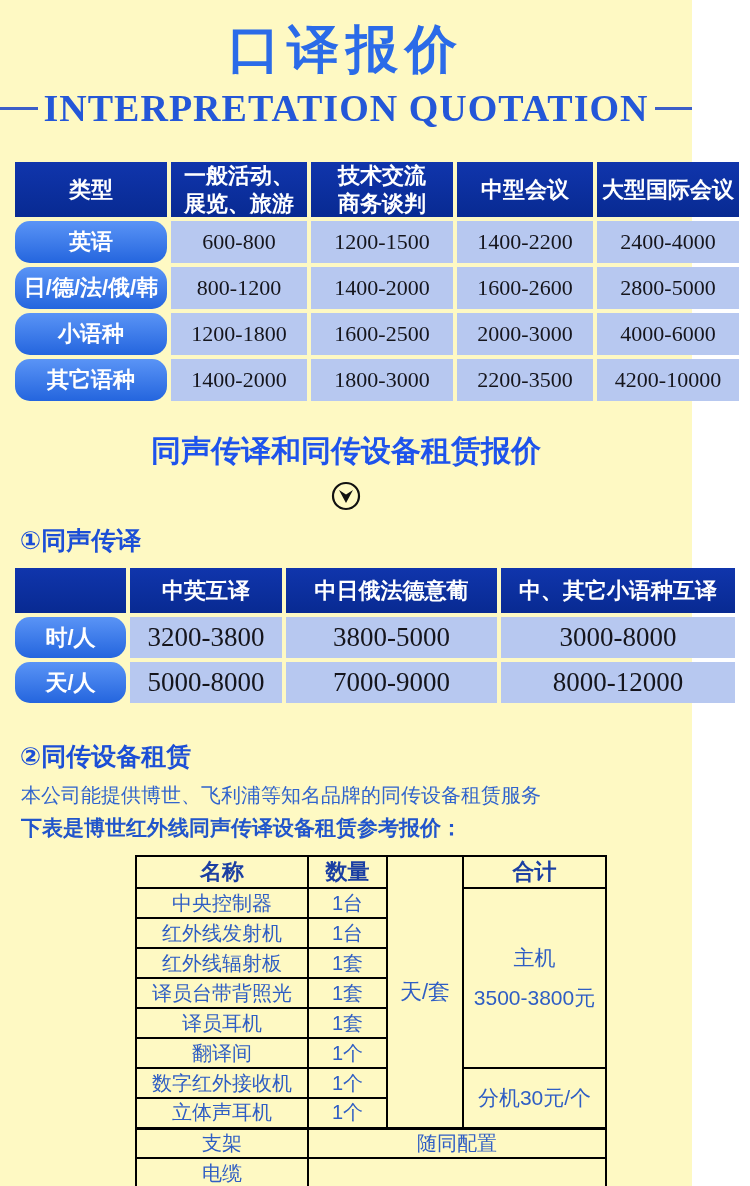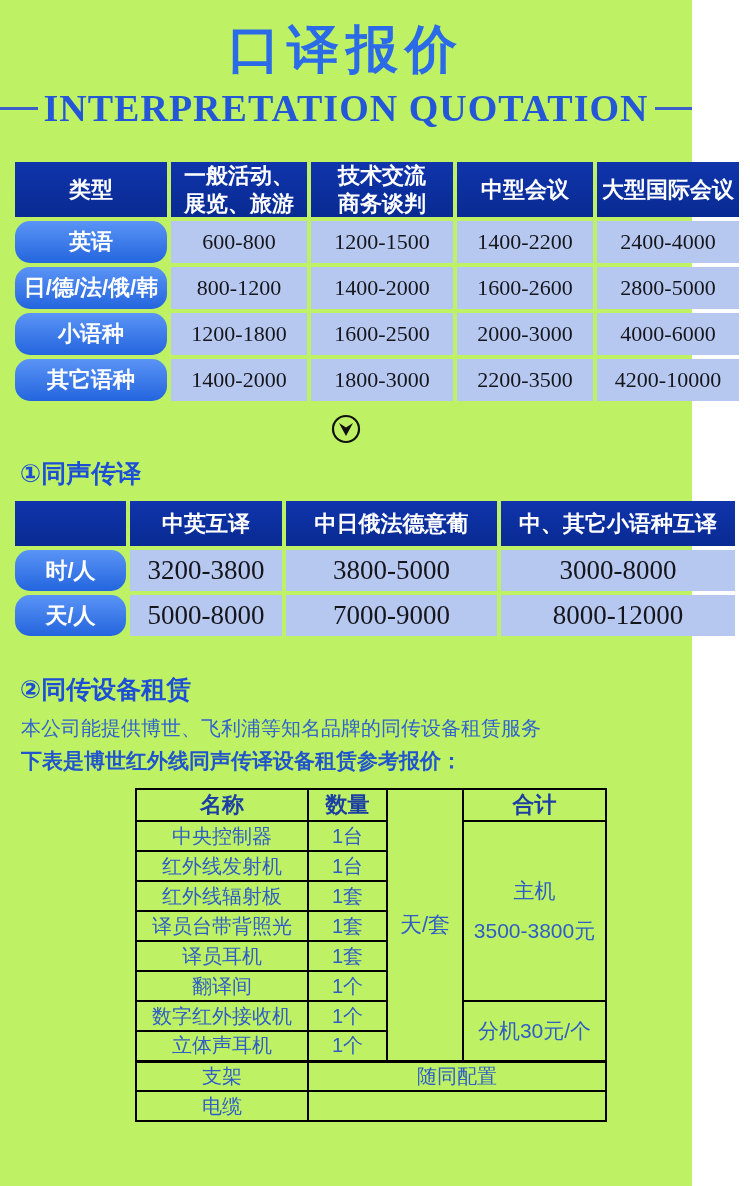--- a/index.html
+++ b/index.html
@@ -1,21 +1,21 @@
 <!DOCTYPE html>
 <html><head>
 <meta charset="utf-8">
 <style>
   * { margin:0; padding:0; box-sizing:border-box; }
   html,body { background:#ffffff; }
   body {
     width:750px; height:1186px; margin:0 auto; overflow:hidden;
     font-family:"Liberation Sans","DejaVu Sans",sans-serif;
   }
-  .page { width:692px; height:1186px; background:#bef264; }
+  .page { width:692px; height:1186px; background:#fef9c3; }
 
   
   .main-title {
     padding-top:20px; text-align:center;
     font-size:52px; font-weight:bold; letter-spacing:7px;
     color:#2B6BE8; line-height:1.12;
   }
   .subtitle-row { display:flex; align-items:center; margin-top:8px; }
   .subtitle-rule { flex:1; height:3px; background:#3C5EC8; }
   .subtitle-text {
@@ -139,20 +139,21 @@
     <tr>
       <td class="row-label">其它语种</td>
       <td class="price">1400-2000</td>
       <td class="price">1800-3000</td>
       <td class="price">2200-3500</td>
       <td class="price">4200-10000</td>
     </tr>
   </tbody>
     </table>
 
+  <div class="section-title">同声传译和同传设备租赁报价</div>
   <div class="arrow-wrap">
     <svg width="38" height="38" viewBox="0 0 38 38" aria-hidden="true">
       <circle cx="19" cy="19" r="13" fill="none" stroke="#111" stroke-width="2.2"></circle>
       <path d="M12 13 L19 26 L26 13 L19 17.6 Z" fill="#111"></path>
     </svg>
   </div>
 
   <div class="sub-heading">①同声传译</div>
 
   <table class="blue-table" id="simul-table">

